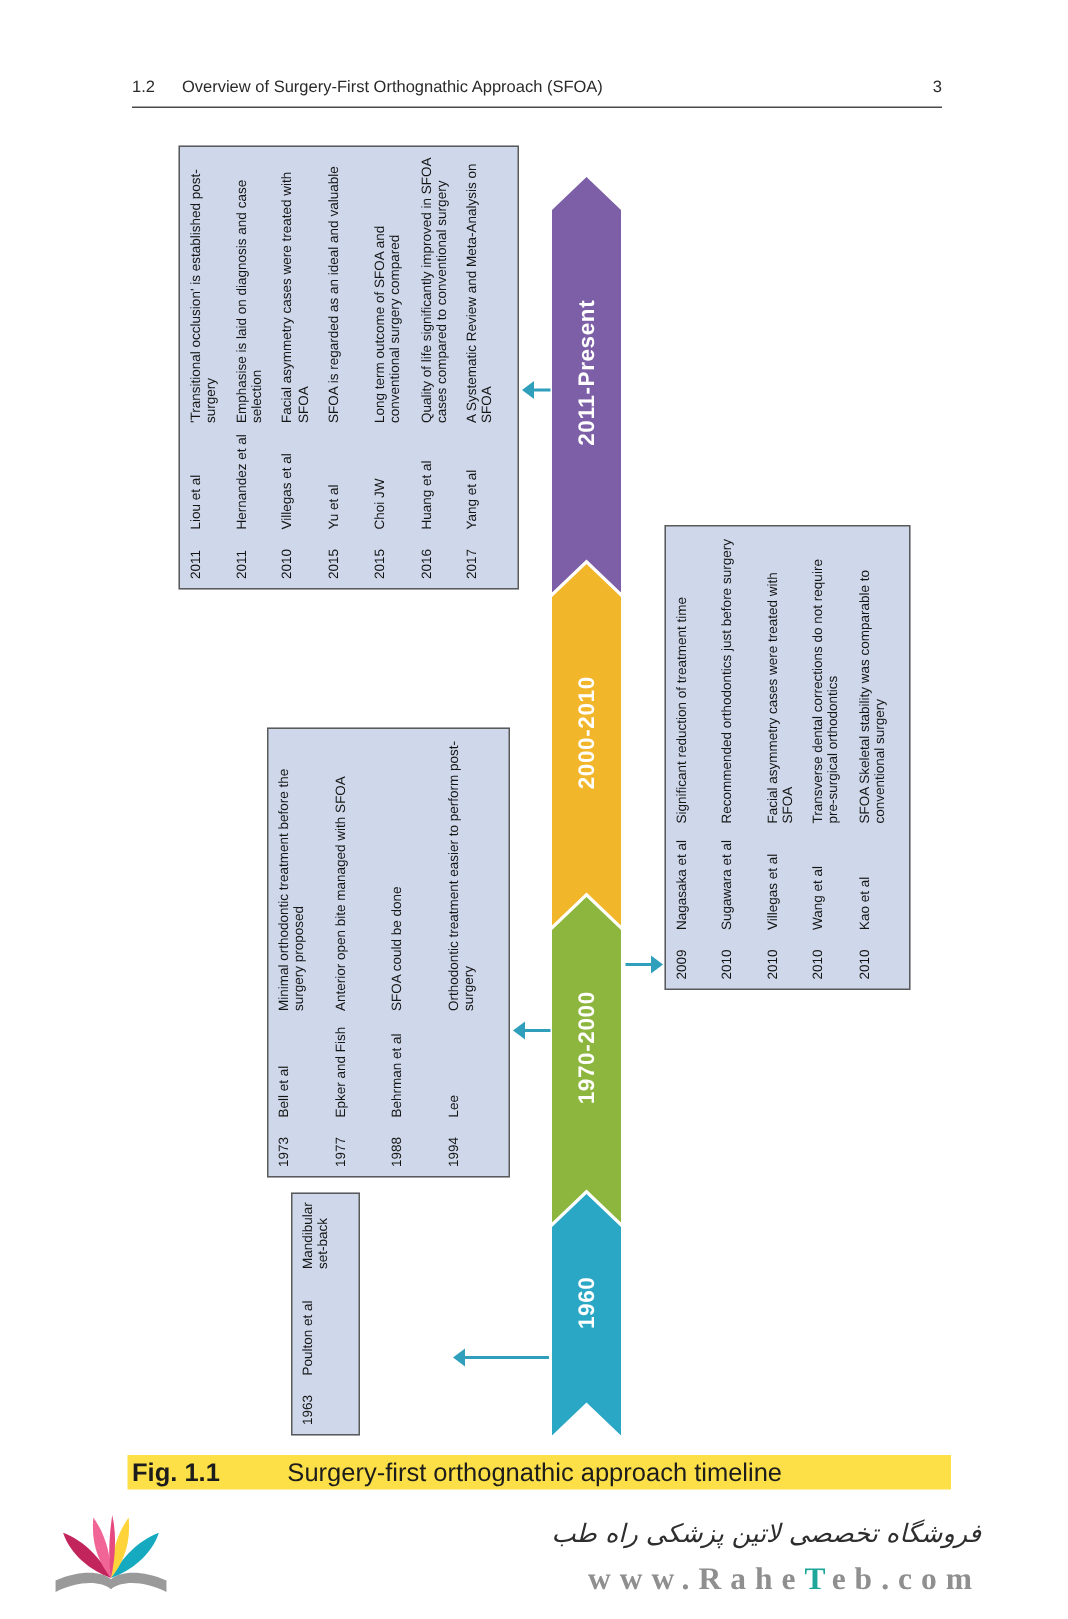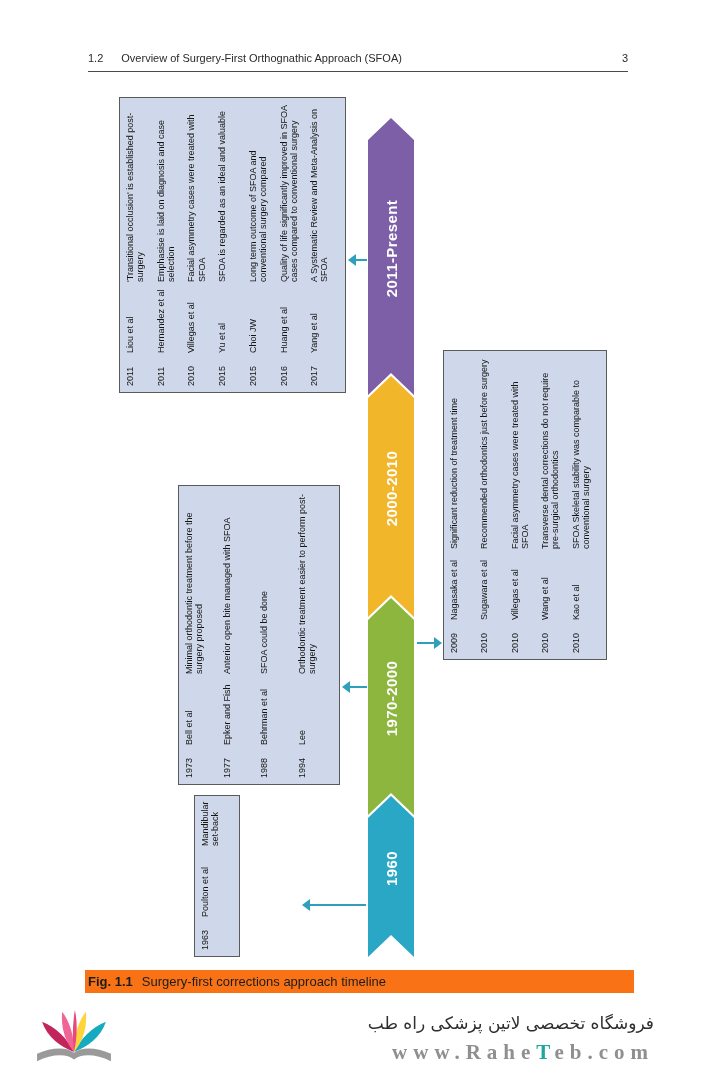--- a/index.html
+++ b/index.html
@@ -81,37 +81,37 @@
   .arrow.down .shaft { top:0; bottom:7px; }
   .arrow.down .head  { bottom:0; border-left:6px solid transparent; border-right:6px solid transparent; border-top:8px solid #2f9fbc; }
   .arrow-1960 { left:54px;  top:212px; height:64px; }
   .arrow-1970 { left:272px; top:252px; height:25px; }
   .arrow-2000 { left:316px; top:327px; height:25px; }
   .arrow-2011 { left:699px; top:258px; height:19px; }
 
   
   .caption-band {
     position:absolute; left:85px; right:78px; top:970px; height:23px;
-    background:#f97316;
+    background:#fde047;
     display:flex; align-items:center;
-    font-size:13px; color:#1c1c1c; padding-left:3px;
+    font-size:17px; color:#1c1c1c; padding-left:3px;gap:36px;
   }
   .caption-band .cap-label { font-weight:bold; margin-right:9px; }
 
   
   .footer {
     position:absolute; left:32px; right:58px; top:1000px; height:78px;
     display:flex; justify-content:space-between; align-items:center;
   }
   .logo { width:84px; height:72px; flex:none; }
   .footer-text { text-align:right; }
   .brand-fa {
     direction:rtl;
     font-family:"DejaVu Sans", sans-serif;
-    font-size:17px; color:#2e2e2e;
+    font-size:17px; color:#2e2e2e;font-style:italic;
   }
   .site-url {
     margin-top:7px;
     font-family:Liberation Serif, serif;
     font-size:21px; font-weight:bold;
     color:#8f8f8f; letter-spacing:6px; white-space:nowrap;
   }
   .site-url .accent { color:#1fa79b; }
 </style>
 </head>
@@ -252,21 +252,21 @@
         <span class="au">Yang et al</span>
         <span class="de">A Systematic Review and Meta-Analysis on SFOA</span>
       </div>
     </div>
 
   </div>
 </div>
 
 <div class="caption-band">
   <span class="cap-label">Fig. 1.1</span>
-  <span class="cap-text">Surgery-first corrections approach timeline</span>
+  <span class="cap-text">Surgery-first orthognathic approach timeline</span>
 </div>
 
 <div class="footer">
   <svg class="logo" viewBox="0 0 100 85" aria-hidden="true">
     <path d="M50 58 C34 52 18 40 12 22 C28 28 42 42 50 58 Z" fill="#c2255c"></path>
     <path d="M50 58 C40 46 34 30 36 10 C46 24 50 40 50 58 Z" fill="#f06595"></path>
     <path d="M50 58 C66 52 82 40 88 22 C72 28 58 42 50 58 Z" fill="#15aabf"></path>
     <path d="M50 58 C60 46 66 30 64 10 C54 24 50 40 50 58 Z" fill="#ffd43b"></path>
     <path d="M50 58 C48 44 48 28 51 8 C55 26 53 44 50 58 Z" fill="#e64980"></path>
     <path d="M6 60 C24 52 42 52 50 59 C58 52 76 52 94 60 L94 69 C76 60 58 60 50 67 C42 60 24 60 6 69 Z" fill="#9a9a9a"></path>

